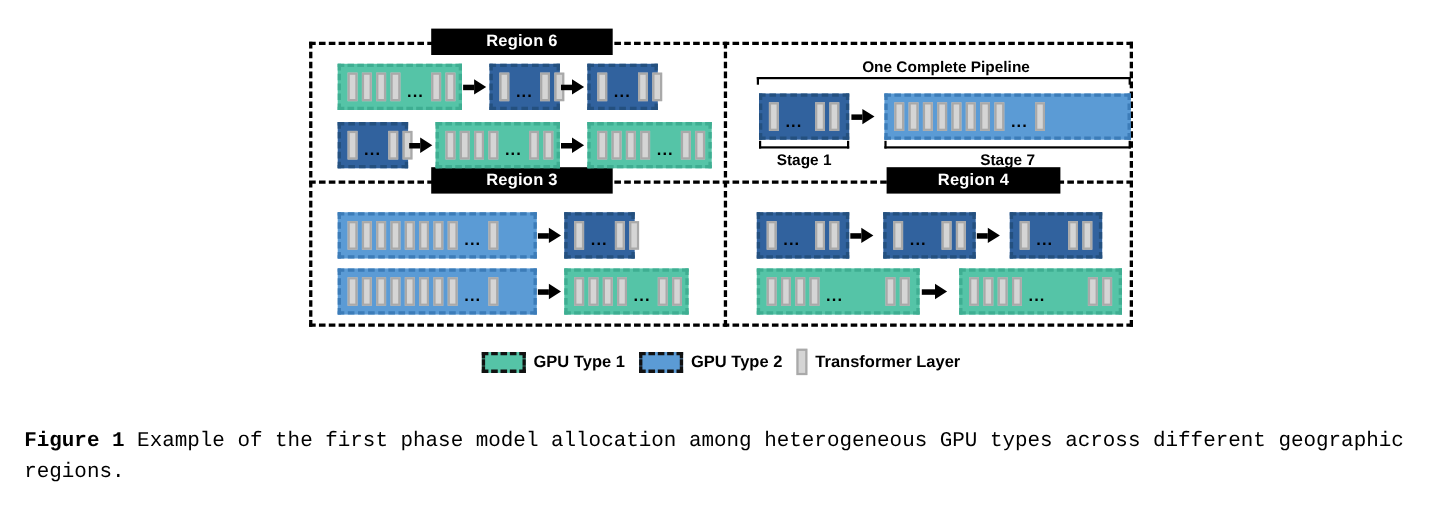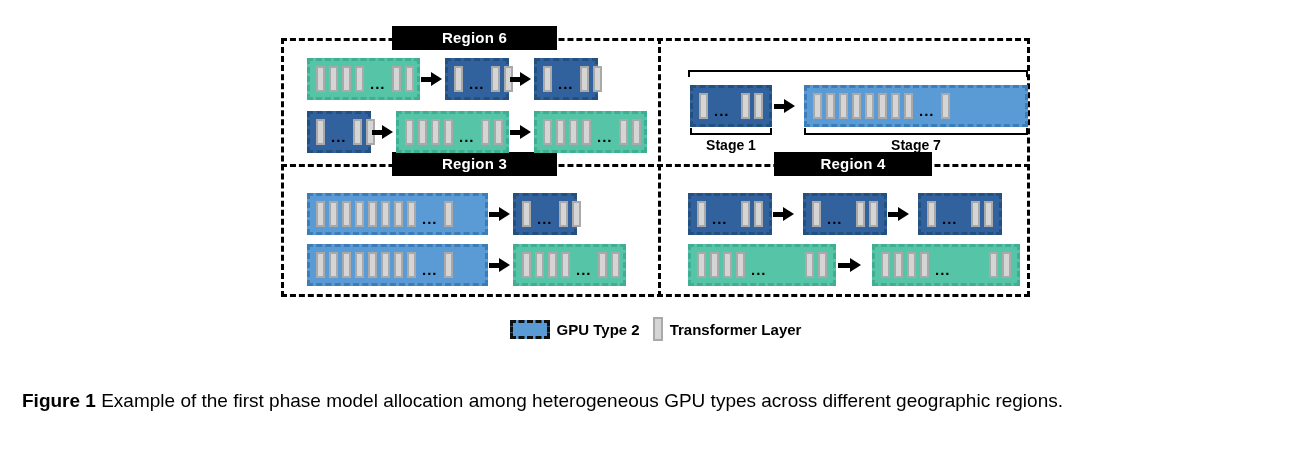--- a/index.html
+++ b/index.html
@@ -27,21 +27,21 @@
   
   .region-title{
     position:absolute;background:#000;color:#fff;
     font-weight:bold;font-size:15px;letter-spacing:.2px;
     text-align:center;line-height:24px;height:24px;
     white-space:nowrap;
   }
   .rt1{left:392px;top:26px;width:165px;}
   .rt2{left:774px;top:26px;width:165px;}
   .rt3{left:392px;top:152px;width:165px;}
-  .rt4{left:774px;top:152px;width:158px;}
+  .rt4{left:806px;top:152px;width:158px;}
 
   
   .block{
     position:absolute;display:flex;align-items:center;
     box-sizing:border-box;height:42px;padding:0 4px;
     border-style:dashed;border-width:3px;
   }
   .gpu1{background:#55c4a7;border-color:#3fae92;}
   .gpu2{background:#5b9bd5;border-color:#3c7cb8;}
   .gpu3{background:#31629e;border-color:#24507f;}
@@ -92,21 +92,21 @@
   .swatch.gpu1{background:#55c4a7;border-color:#111;}
   .swatch.gpu2{background:#5b9bd5;border-color:#111;}
   .swatch.gpu3{background:#31629e;border-color:#111;}
   .swatch-layer{width:10px;height:24px;background:#d5d5d5;
                 border:2px solid #a9a9a9;box-sizing:border-box;}
   .legend-label{font-weight:bold;font-size:15px;color:#000;white-space:nowrap;}
 
   
   .caption{
     position:absolute;left:22px;top:386px;width:1262px;
-    font-family:Liberation Sans, sans-serif;font-size:19px;color:#000;
+    font-family:Liberation Mono, monospace;font-size:19px;color:#000;
     line-height:1.55;text-align:left;
   }
   .caption b{font-weight:bold;}
 </style>
 </head>
 <body>
 
 <div id="figure">
 
   <div class="outer-frame"></div>
@@ -169,20 +169,21 @@
   <div class="block gpu1" style="left:534px;top:111px;width:113px;">
     <span class="layer"></span>
     <span class="layer"></span>
     <span class="layer"></span>
     <span class="layer"></span>
     <span class="dots">...</span>
     <span class="layer"></span>
     <span class="layer"></span>
   </div>
 
+  <div class="pipeline-label" style="left:690px;top:52px;width:340px;">One Complete Pipeline</div>
   <div class="brk" style="left:688px;top:70px;width:340px;"></div>
 
   <div class="block gpu3" style="left:690px;top:85px;width:82px;">
     <span class="layer"></span>
     <span class="dots">...</span>
     <span class="spacer"></span>
     <span class="layer"></span>
     <span class="layer"></span>
   </div>
   <div class="arrow-tail" style="left:774px;top:103.5px;width:10px;"></div>
@@ -299,20 +300,24 @@
     <span class="layer"></span>
     <span class="layer"></span>
     <span class="layer"></span>
     <span class="dots">...</span>
     <span class="spacer"></span>
     <span class="layer"></span>
     <span class="layer"></span>
   </div>
 
   <div class="legend">
+    <div class="legend-item">
+      <span class="swatch gpu1"></span>
+      <span class="legend-label">GPU Type 1</span>
+    </div>
     <div class="legend-item">
       <span class="swatch gpu2"></span>
       <span class="legend-label">GPU Type 2</span>
     </div>
     <div class="legend-item">
       <span class="swatch-layer"></span>
       <span class="legend-label">Transformer Layer</span>
     </div>
   </div>
 

